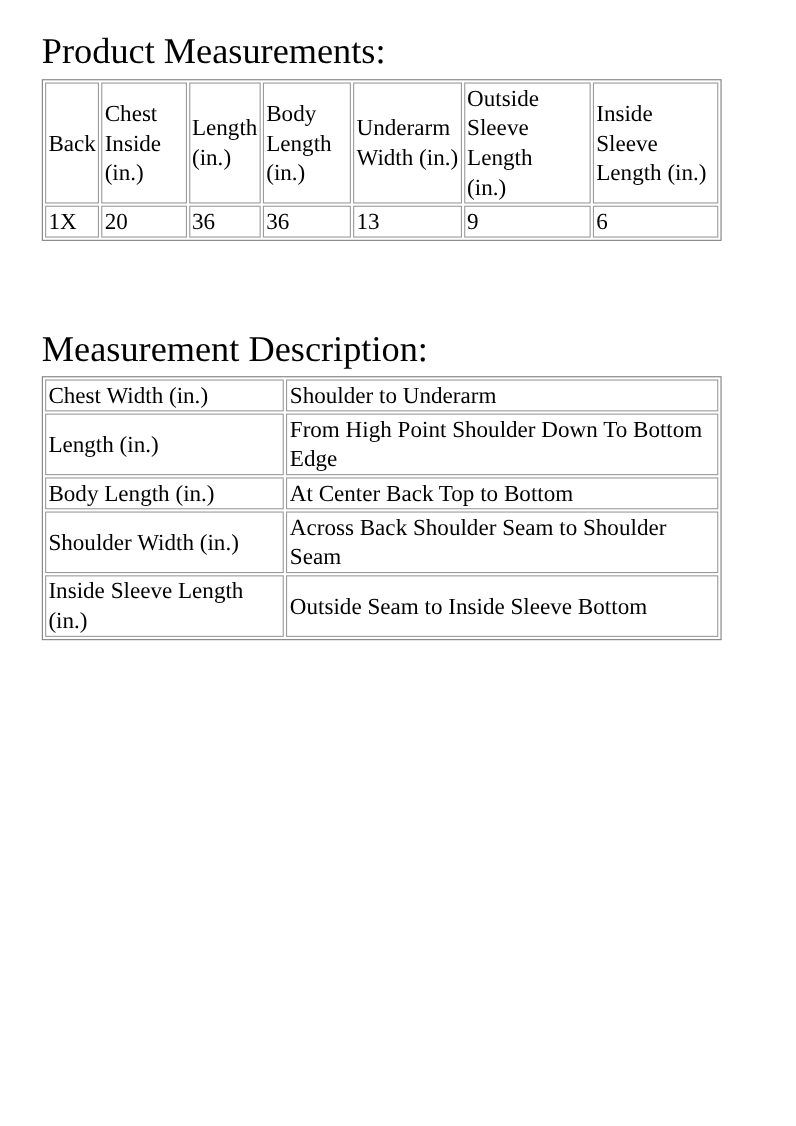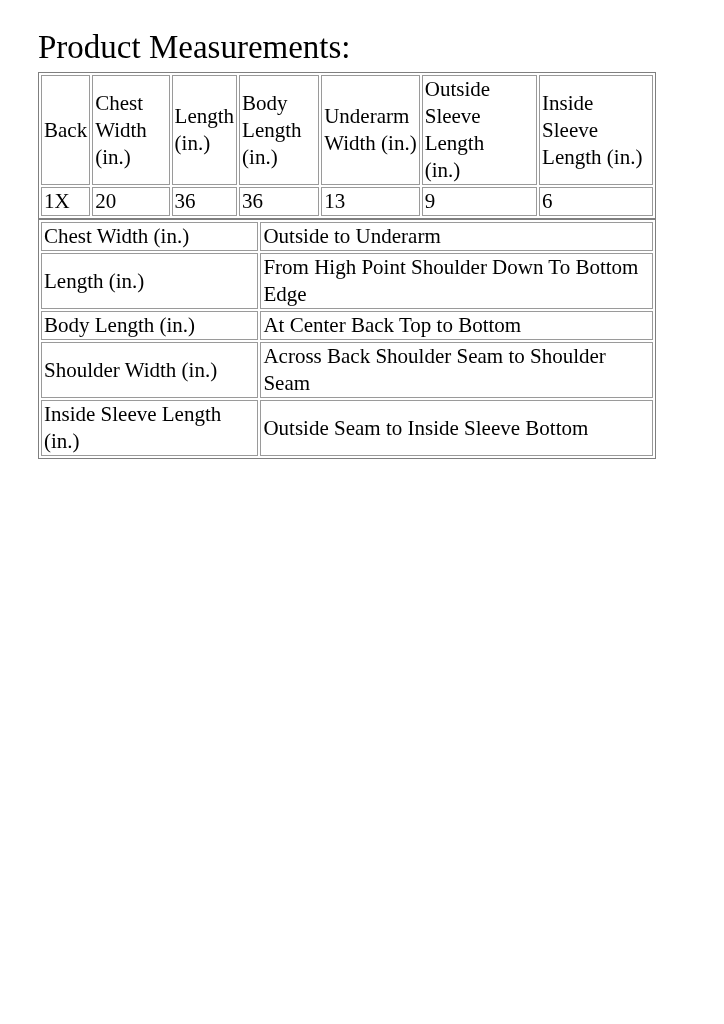--- a/index.html
+++ b/index.html
@@ -77,21 +77,21 @@
           <col class="col-length">
         <col class="col-body">
           <col class="col-shoulder">
           <col class="col-outside">
         <col class="col-inside">
       </colgroup>
       <thead>
         <tr>
           <th>Back</th>
           <th>Chest
-Width
+Inside
 (in.)</th>
           <th>Length
 (in.)</th>
           <th>Body
 Length
 (in.)</th>
           <th>Underarm
 Width (in.)</th>
           <th>Outside
 Sleeve Length
@@ -108,30 +108,31 @@
           <td>36</td>
           <td>13</td>
           <td>9</td>
           <td>6</td>
         </tr>
       </tbody>
     </table>
   </div>
 
   <div>
+    <h1 class="section-title title-md">Measurement Description:</h1>
 
     <table class="sheet">
       <colgroup>
         <col class="col-label">
           <col class="col-desc">
       </colgroup>
       <tbody>
         <tr>
           <td>Chest Width (in.)</td>
-          <td>Outside to Underarm</td>
+          <td>Shoulder to Underarm</td>
         </tr>
         <tr>
           <td>Length (in.)</td>
           <td>From High Point Shoulder Down To Bottom
 Edge</td>
         </tr>
         <tr>
           <td>Body Length (in.)</td>
           <td>At Center Back Top to Bottom</td>
         </tr>

